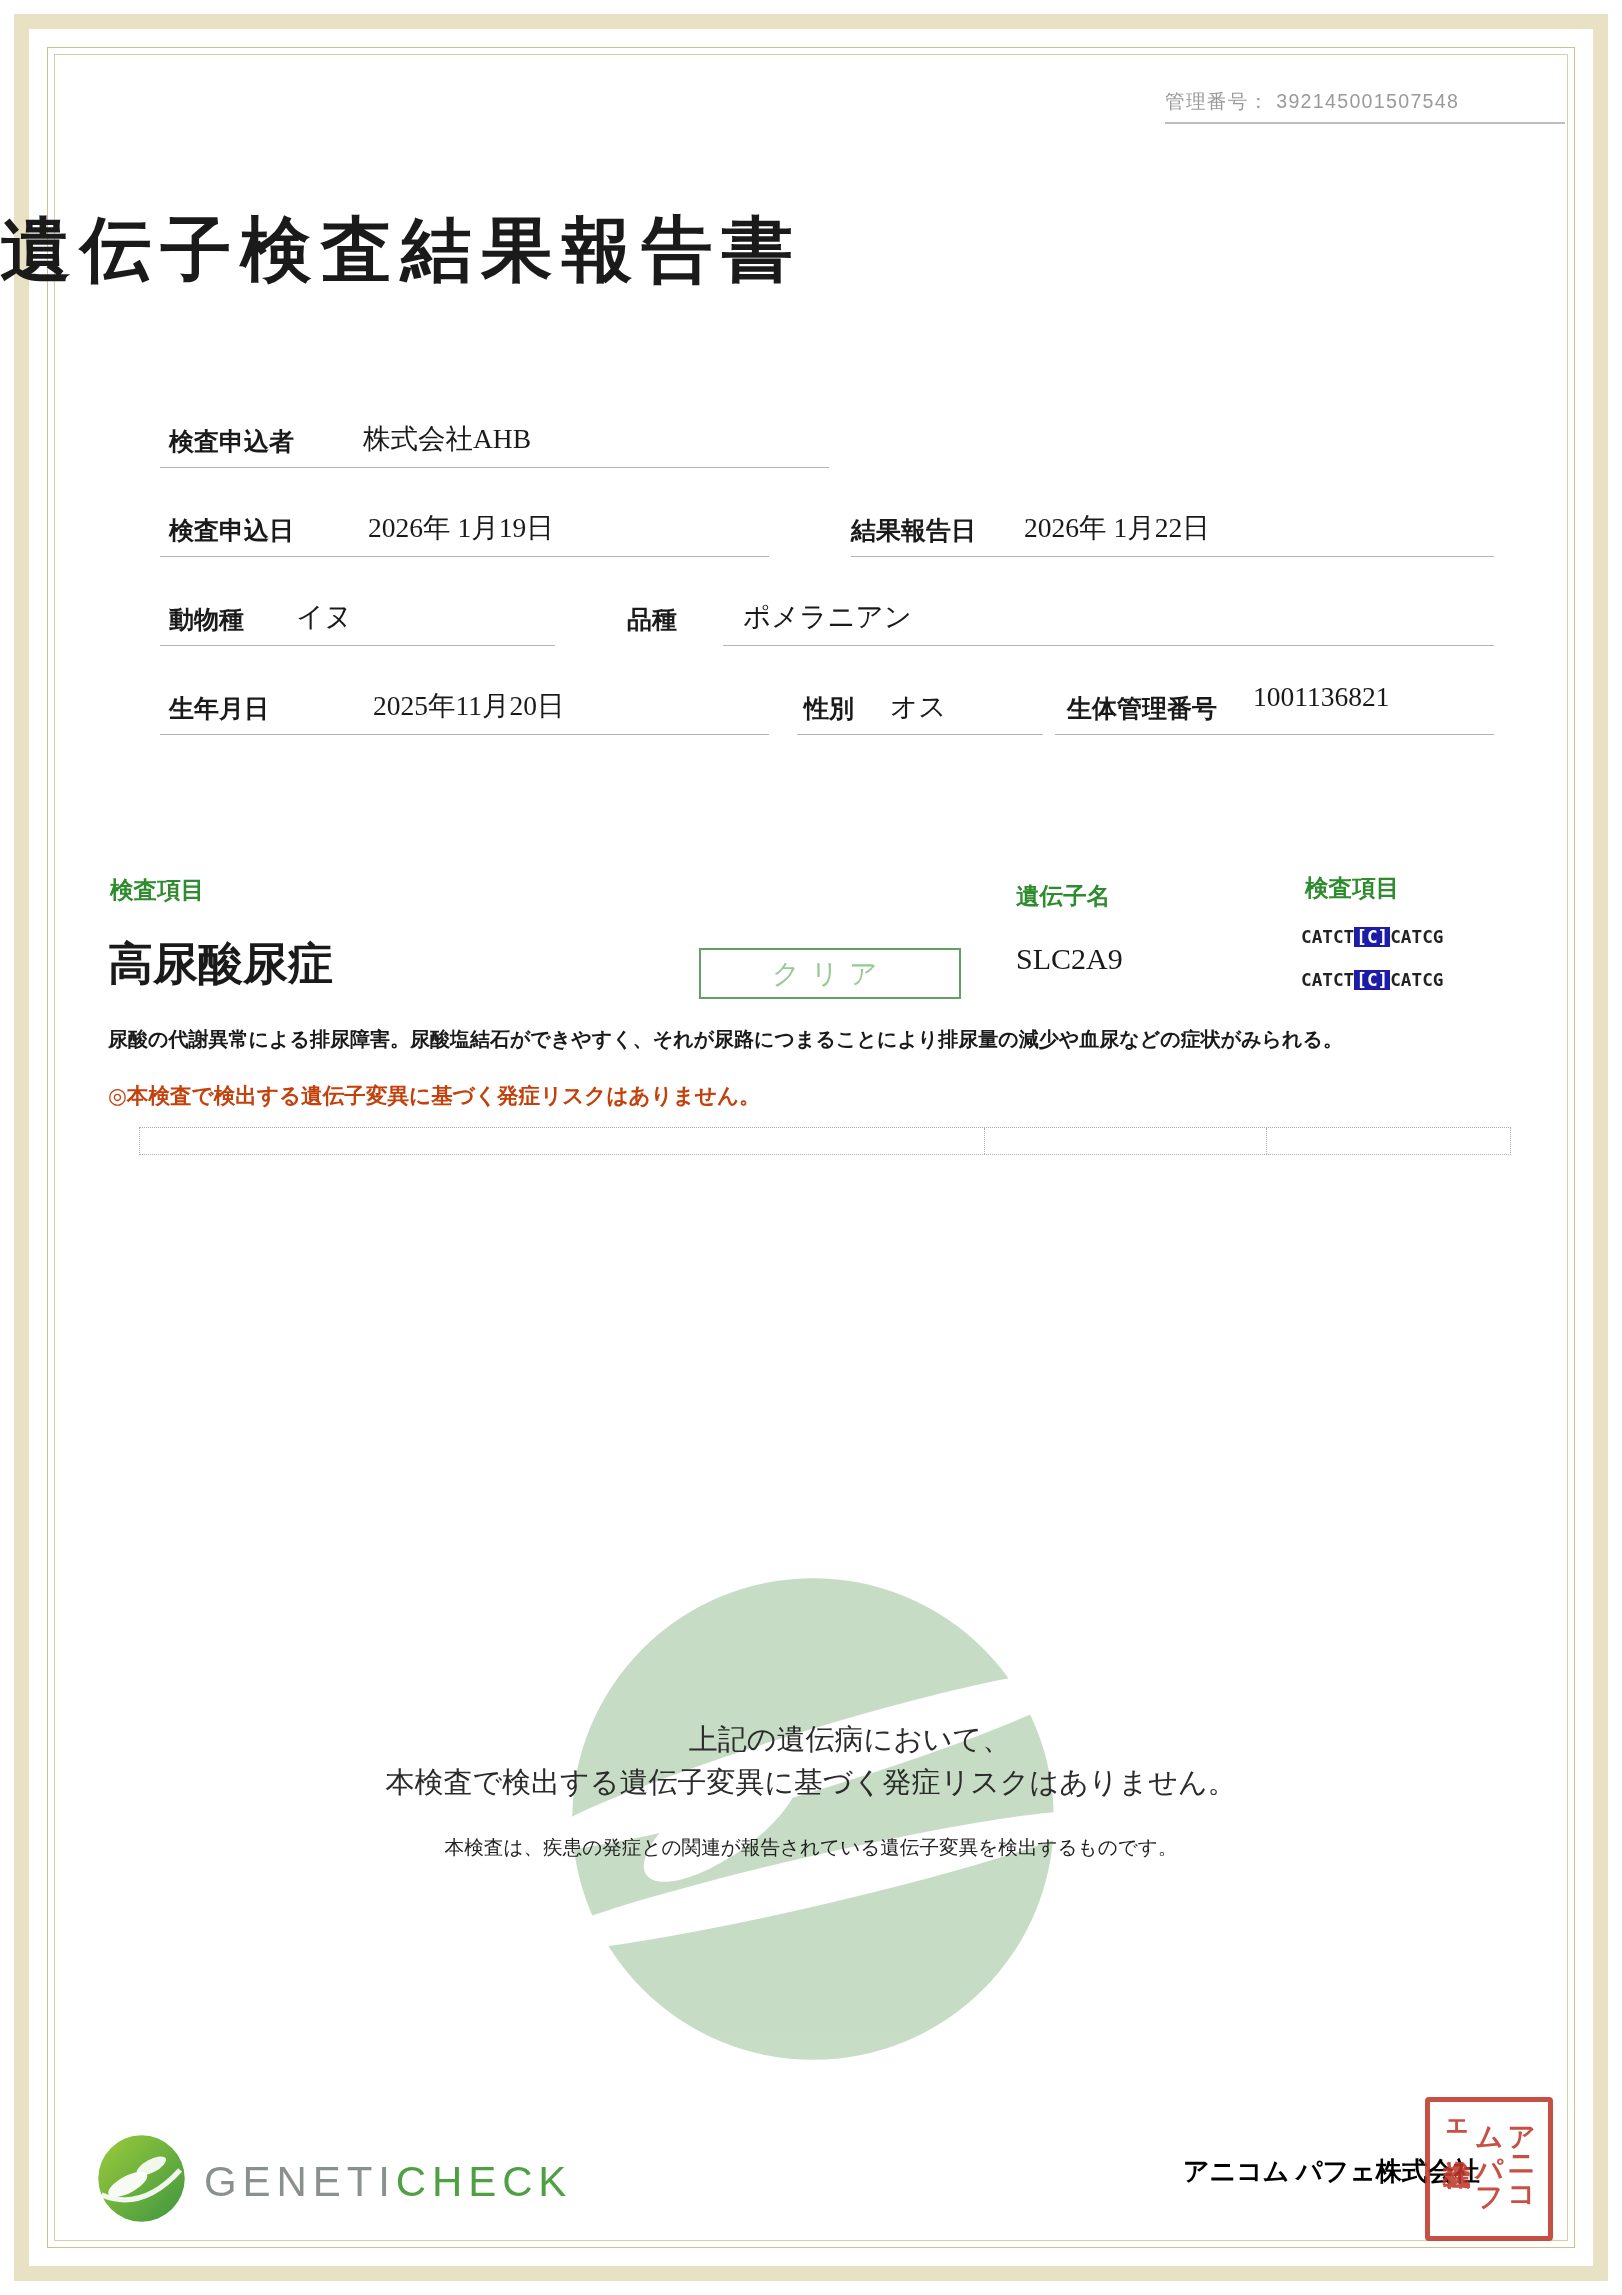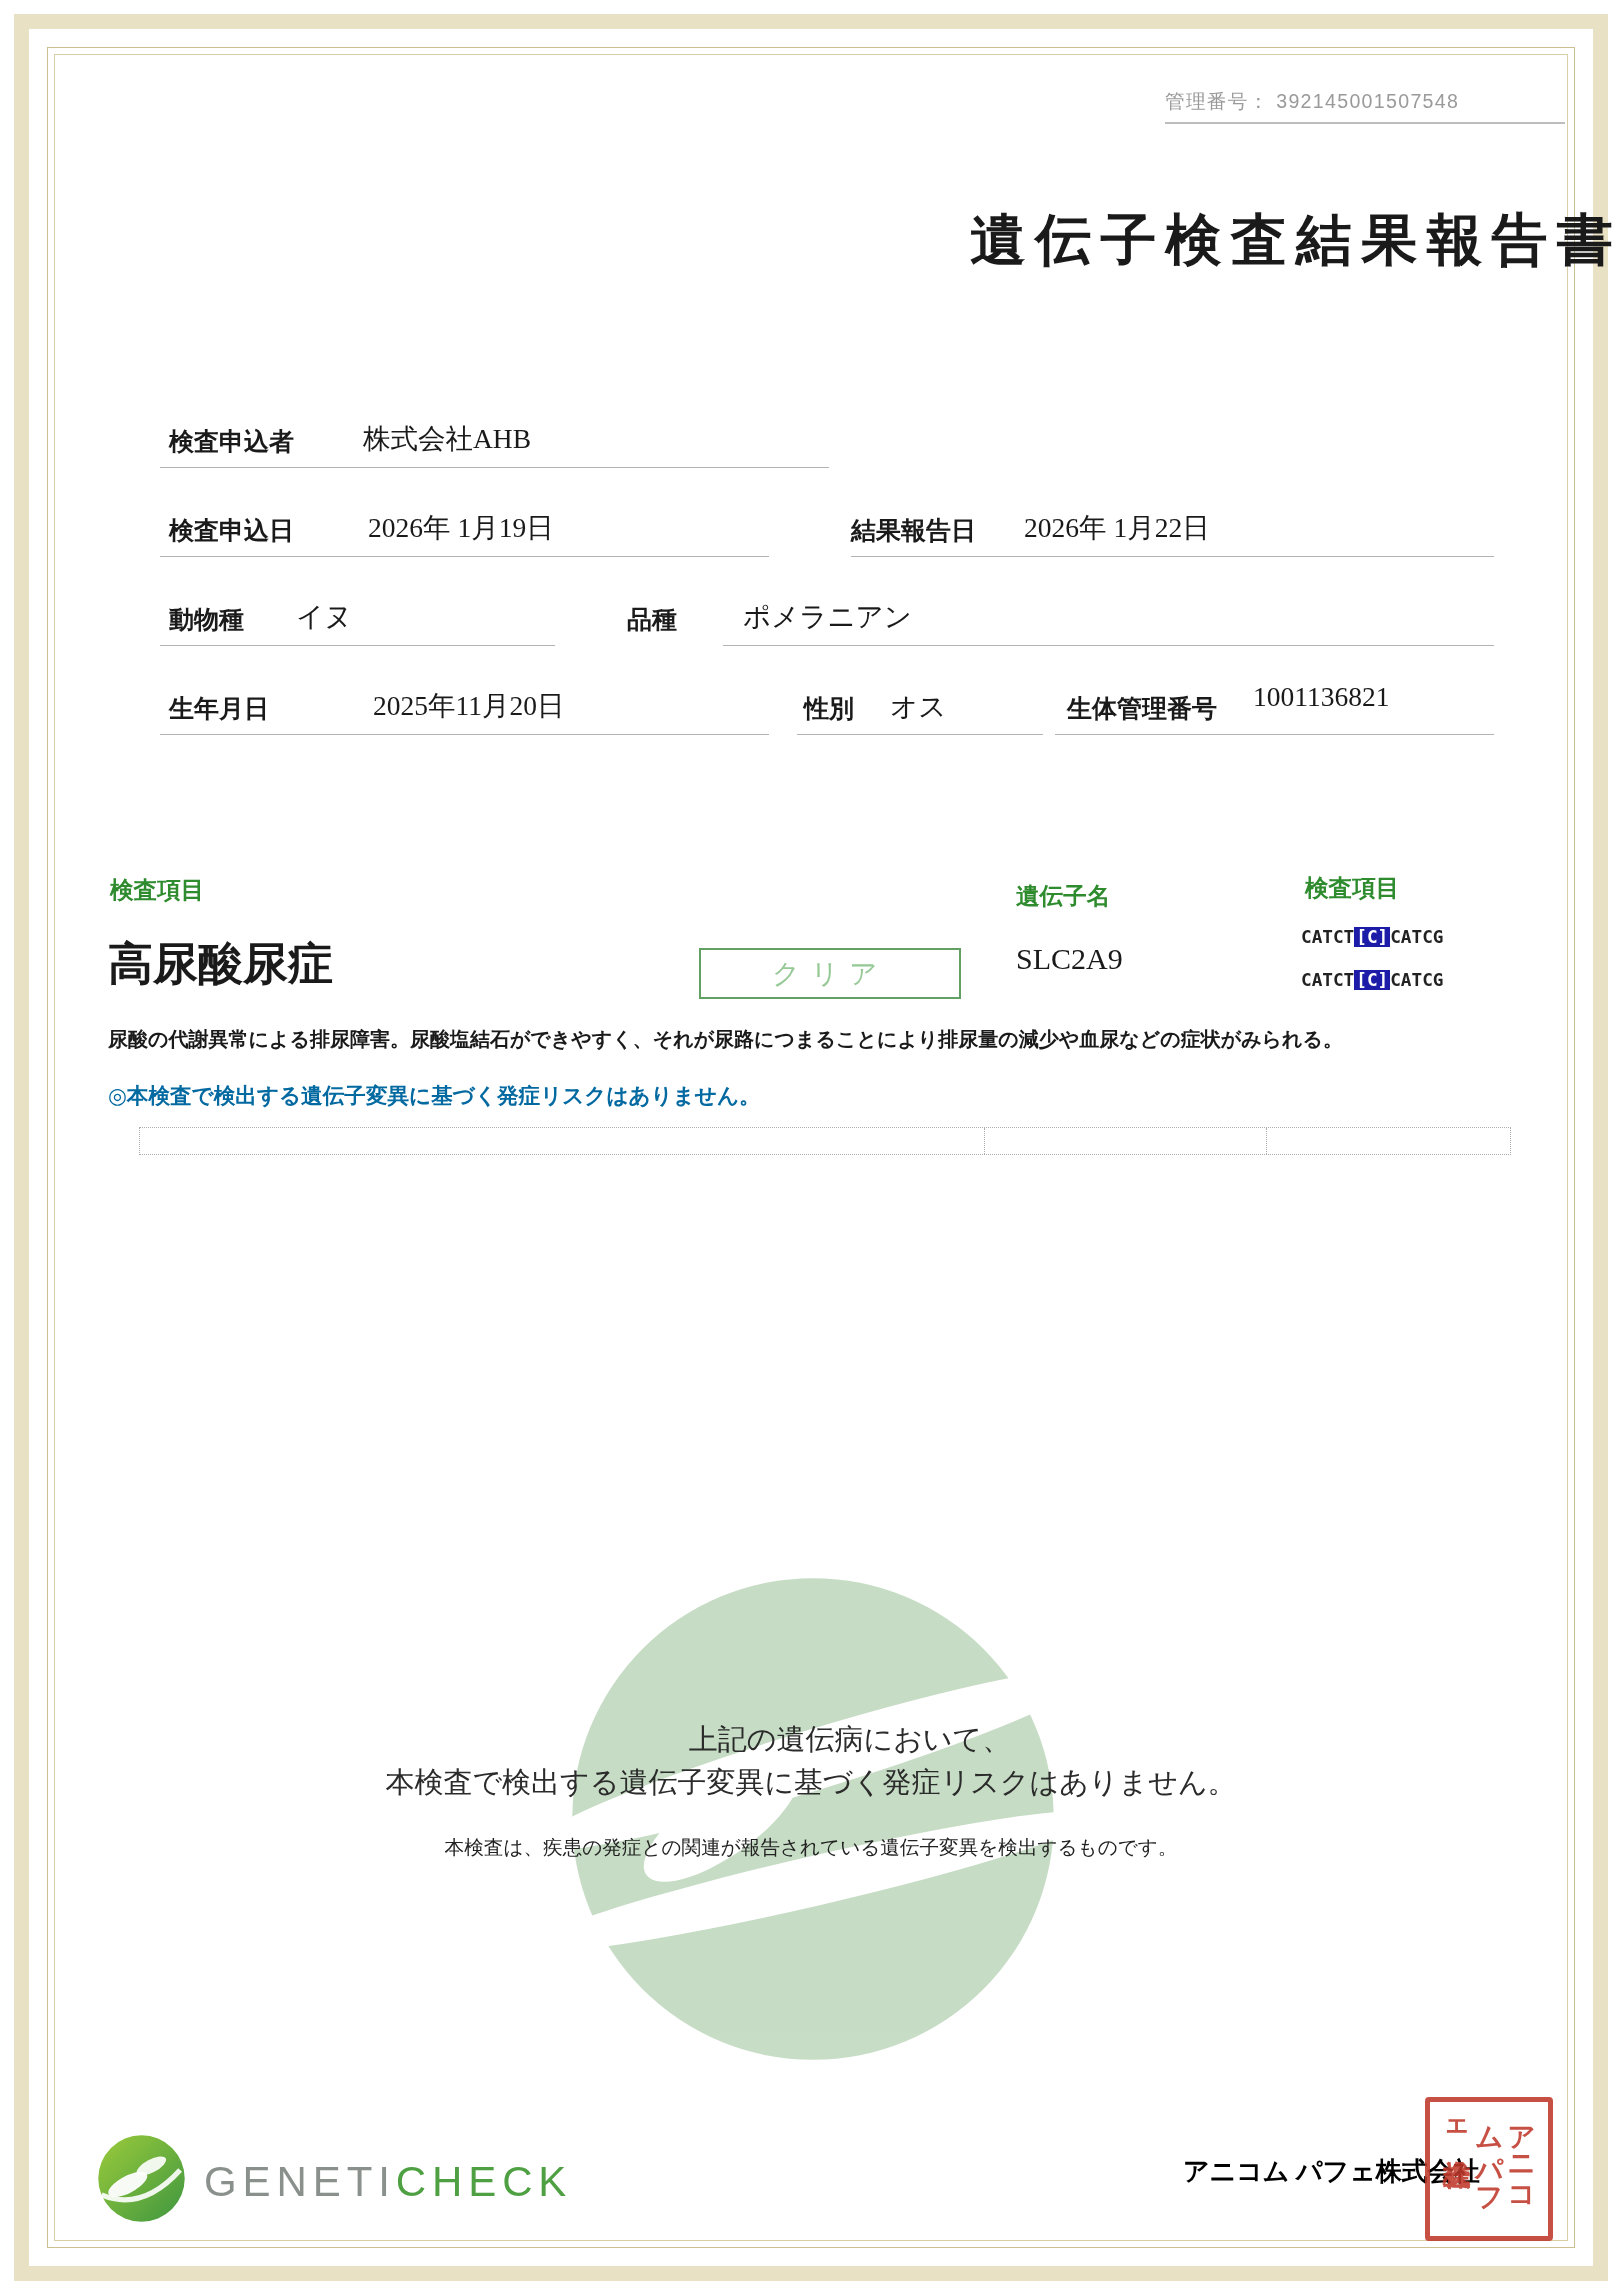--- a/index.html
+++ b/index.html
@@ -4,33 +4,33 @@
 <style>
   html,body{margin:0;padding:0;background:#ffffff;}
   .page{position:relative;width:1622px;height:2295px;background:#ffffff;overflow:hidden;
         font-family:"Liberation Serif","DejaVu Serif",serif;color:#1a1a1a;}
   .abs{position:absolute;}
   .frame-outer{position:absolute;inset:14.4px;border:15.7px solid #e9e1c4;pointer-events:none;}
   .frame-inner{position:absolute;inset:47px;border:1.3px solid #ccc093;pointer-events:none;}
   .frame-inner2{position:absolute;inset:54px;border:0.7px solid #d8cfa9;pointer-events:none;}
   .mgmt{color:#9a9a9a;font-size:19.6px;letter-spacing:1.3px;border-bottom:2px solid #bdbdbd;
         padding-bottom:6.5px;font-family:"Liberation Sans","DejaVu Sans",sans-serif;}
-  .title{width:100%;text-align:right;font-size:56px;font-weight:bold;letter-spacing:9.2px;}
+  .title{width:100%;text-align:left;font-size:71px;font-weight:bold;letter-spacing:9.2px;}
   .flabel{font-weight:bold;font-size:25px;}
   .fvalue{font-size:27.5px;}
   .uline{border-top:1.3px solid #b3b3b3;height:0;}
   .sec-label{font-size:23.6px;font-weight:bold;color:#2e8b2e;}
   .disease{font-size:45px;font-weight:bold;}
   .status-box{width:262px;height:51px;border:2px solid #63a063;box-sizing:border-box;
               text-align:center;line-height:47px;font-size:27.5px;letter-spacing:10.5px;color:#97c997;}
   .gene{font-size:30px;}
   .seq{font-size:17.7px;font-weight:bold;font-family:"DejaVu Sans Mono",monospace;color:#222;}
   .seq .allele{background:#1c1ca8;color:#ffffff;padding:0 2px;}
   .desc{font-size:20px;font-weight:600;line-height:1.45;}
-  .risk{font-size:21.6px;font-weight:bold;color:#0369a1;}
+  .risk{font-size:21.6px;font-weight:bold;color:#c2410c;}
   .dotted-box{border:1.3px dotted #adadad;box-sizing:border-box;}
   .dotted-div{border-left:1.3px dotted #adadad;width:0;height:100%;position:absolute;top:0;}
   .sum-big{width:100%;text-align:center;font-size:29px;color:#2b2b2b;
            font-family:"Liberation Sans","DejaVu Sans",sans-serif;}
   .sum-small{width:100%;text-align:center;font-size:19.6px;color:#222;
            font-family:"Liberation Sans","DejaVu Sans",sans-serif;}
   .logo-text{font-size:42px;letter-spacing:5.9px;font-weight:300;
              font-family:"Liberation Sans","DejaVu Sans",sans-serif;}
   .logo-gray{color:#8a918c;}
   .logo-green{color:#4ea043;}

